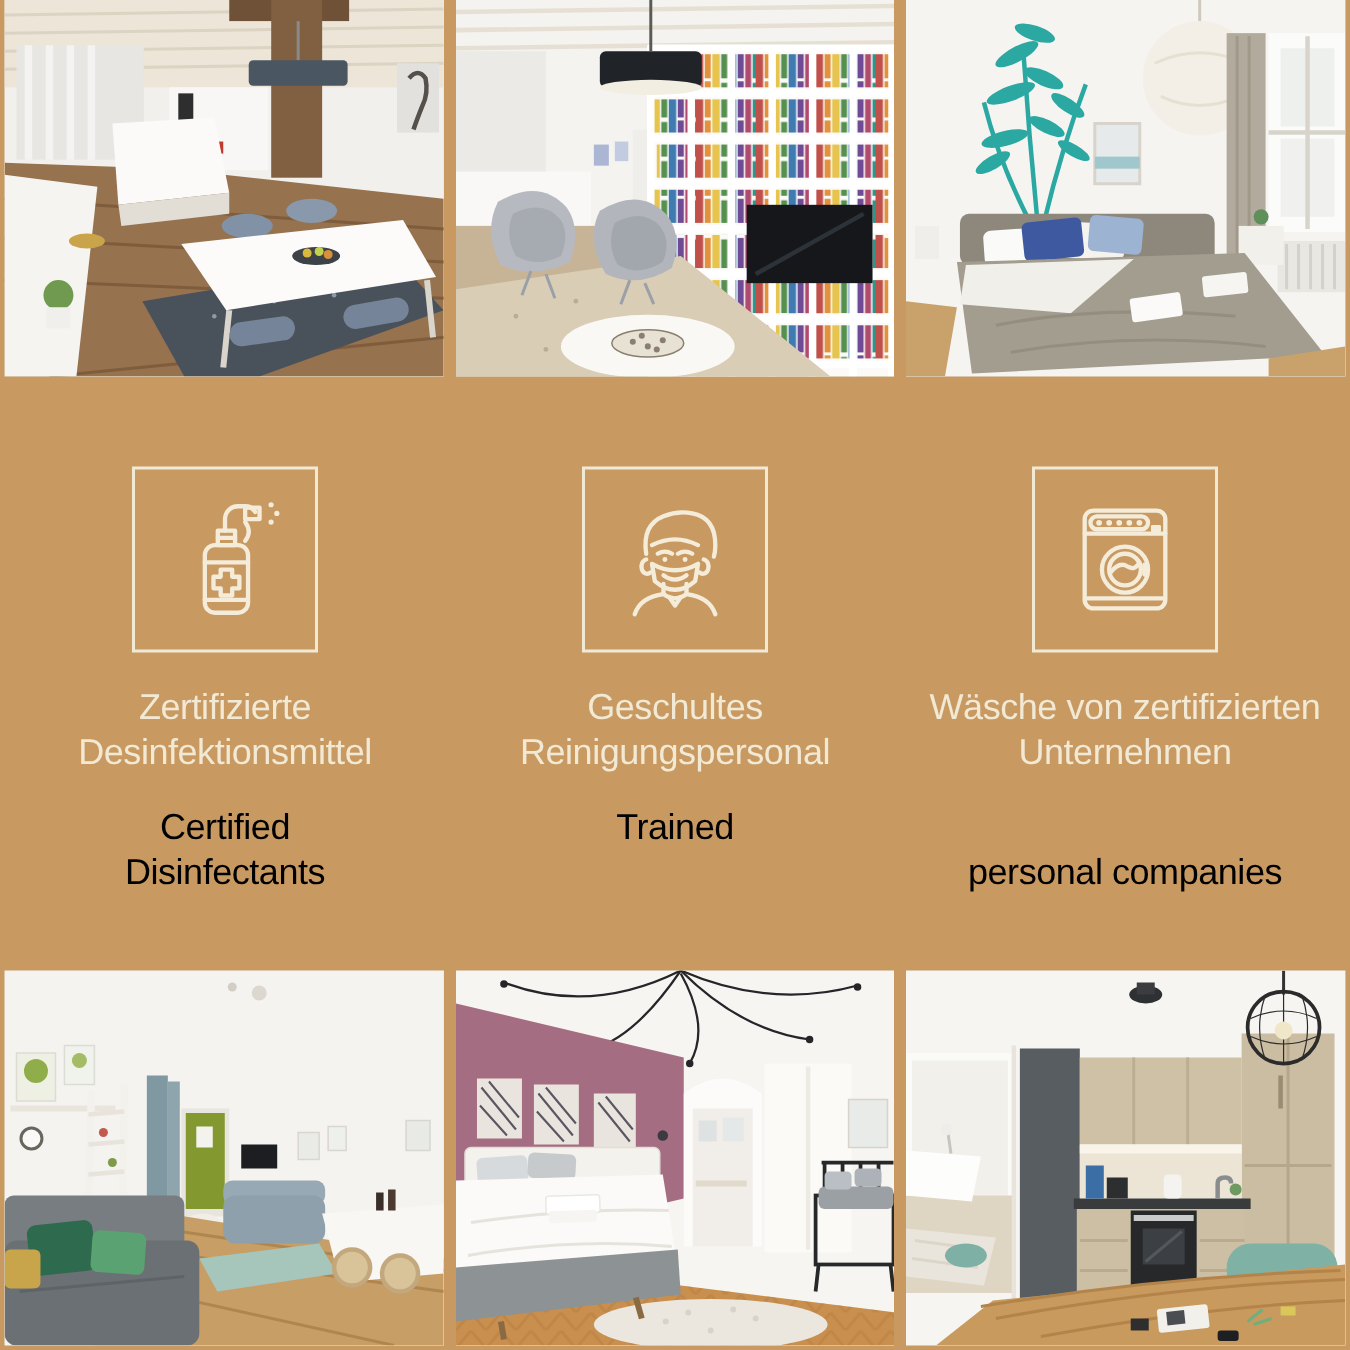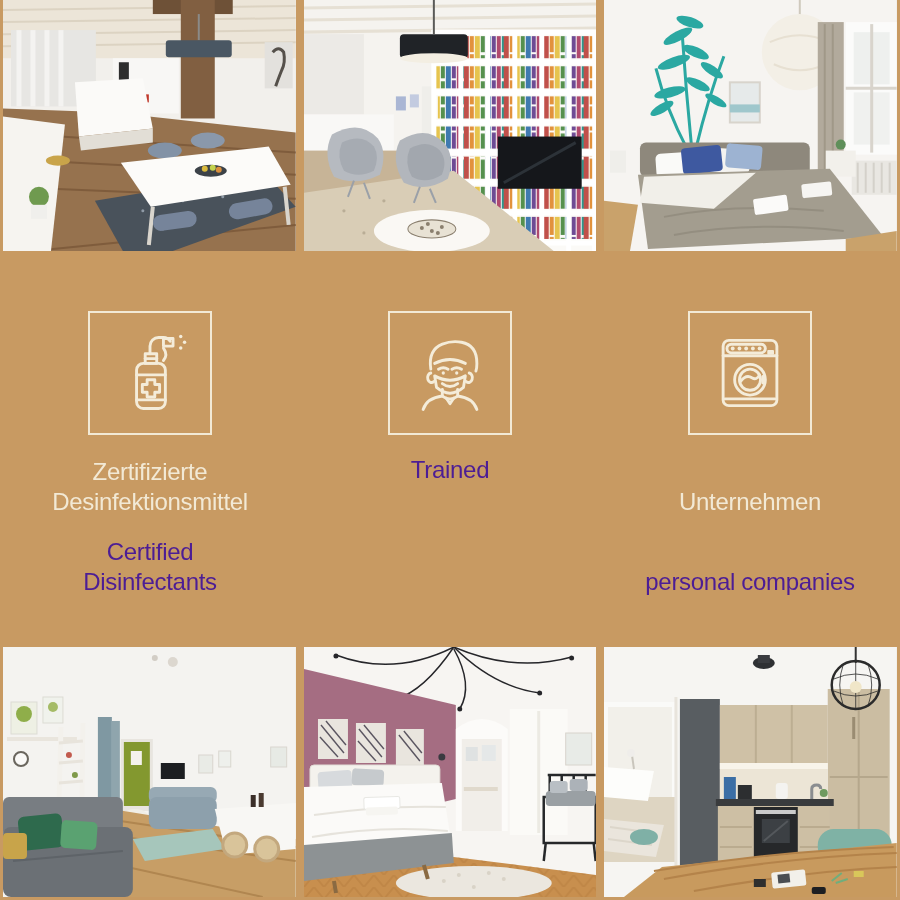--- a/index.html
+++ b/index.html
@@ -10,21 +10,21 @@
   .photo-row.bottom{top:647px;height:250px;}
   figure.photo{flex:1;margin:0;overflow:hidden;background:#e9e5de;}
   figure.photo svg{width:100%;height:100%;display:block;}
   .banner{position:absolute;top:251px;left:0;width:900px;height:396px;display:flex;justify-content:center;padding-top:60px;box-sizing:border-box;}
   .feature{width:300px;display:flex;flex-direction:column;align-items:center;text-align:center;}
   .icon-frame{width:124px;height:124px;border:2px solid #f2e9d5;box-sizing:border-box;display:flex;align-items:center;justify-content:center;}
   .icon-frame svg{width:96px;height:96px;}
   .icon-stroke{stroke:#f4ecd9;fill:none;stroke-width:3;stroke-linecap:round;stroke-linejoin:round;}
   .icon-fill{fill:#f4ecd9;stroke:none;}
   .title{margin:22px 0 0;color:#f2e9d5;font-size:24px;line-height:30px;letter-spacing:-0.3px;white-space:nowrap;font-weight:400;}
-  .subtitle{margin:20px 0 0;color:#4c1d95;font-size:24px;line-height:30px;letter-spacing:-0.3px;white-space:nowrap;font-weight:400;}
+  .subtitle{margin:20px 0 0;color:#000000;font-size:24px;line-height:30px;letter-spacing:-0.3px;white-space:nowrap;font-weight:400;}
 </style>
 </head>
 <body>
 
 <div class="page">
 
   <div class="photo-row top">
 
     <figure class="photo">
       <svg viewBox="0 0 293 250" preserveAspectRatio="none">
@@ -288,20 +288,24 @@
           <path class="icon-stroke" d="M30 50 a4 5 0 1 0 3 9"></path>
           <path class="icon-stroke" d="M70 50 a4 5 0 1 1 -3 9"></path>
           <path class="icon-stroke" d="M34 53 q16 9 32 0 l-2 12 q-14 12 -28 0 z"></path>
           <path class="icon-stroke" d="M42 61 q8 6 16 0"></path>
           <line class="icon-stroke" x1="42" y1="67" x2="42" y2="74"></line>
           <line class="icon-stroke" x1="58" y1="67" x2="58" y2="74"></line>
           <path class="icon-stroke" d="M22 88 q4 -12 20 -14 q8 6 16 0 q16 2 20 14"></path>
           <path class="icon-stroke" d="M46 76 l4 6 l4 -6"></path>
         </svg>
       </div>
+      <p class="title">
+        <span>Geschultes</span><br>
+        <span>Reinigungspersonal</span>
+      </p>
       <p class="subtitle">
         <span>Trained</span><br>
       </p>
     </div>
 
     <div class="feature">
       <div class="icon-frame">
         <svg viewBox="0 0 100 100">
           <rect class="icon-stroke" x="22" y="16" width="56" height="68" rx="6"></rect>
           <line class="icon-stroke" x1="22" y1="32" x2="78" y2="32"></line>
@@ -315,21 +319,21 @@
             </g>
           <rect class="icon-fill" x="68" y="26" width="7" height="5" rx="1"></rect>
           <circle class="icon-stroke" cx="50" cy="57" r="16"></circle>
           <circle class="icon-stroke" cx="50" cy="57" r="11"></circle>
           <path class="icon-stroke" d="M40 59 q6 -8 12 -4 q5 3 8 -3"></path>
           <rect class="icon-fill" x="62" y="52" width="4" height="10" rx="1.5"></rect>
           <line class="icon-stroke" x1="24" y1="77" x2="76" y2="77"></line>
         </svg>
       </div>
       <p class="title">
-        <br>
+        <span>Wäsche von zertifizierten</span><br>
         <span>Unternehmen</span>
       </p>
       <p class="subtitle">
         <br>
         <span>personal companies</span>
       </p>
     </div>
   </section>
 
   <div class="photo-row bottom">

